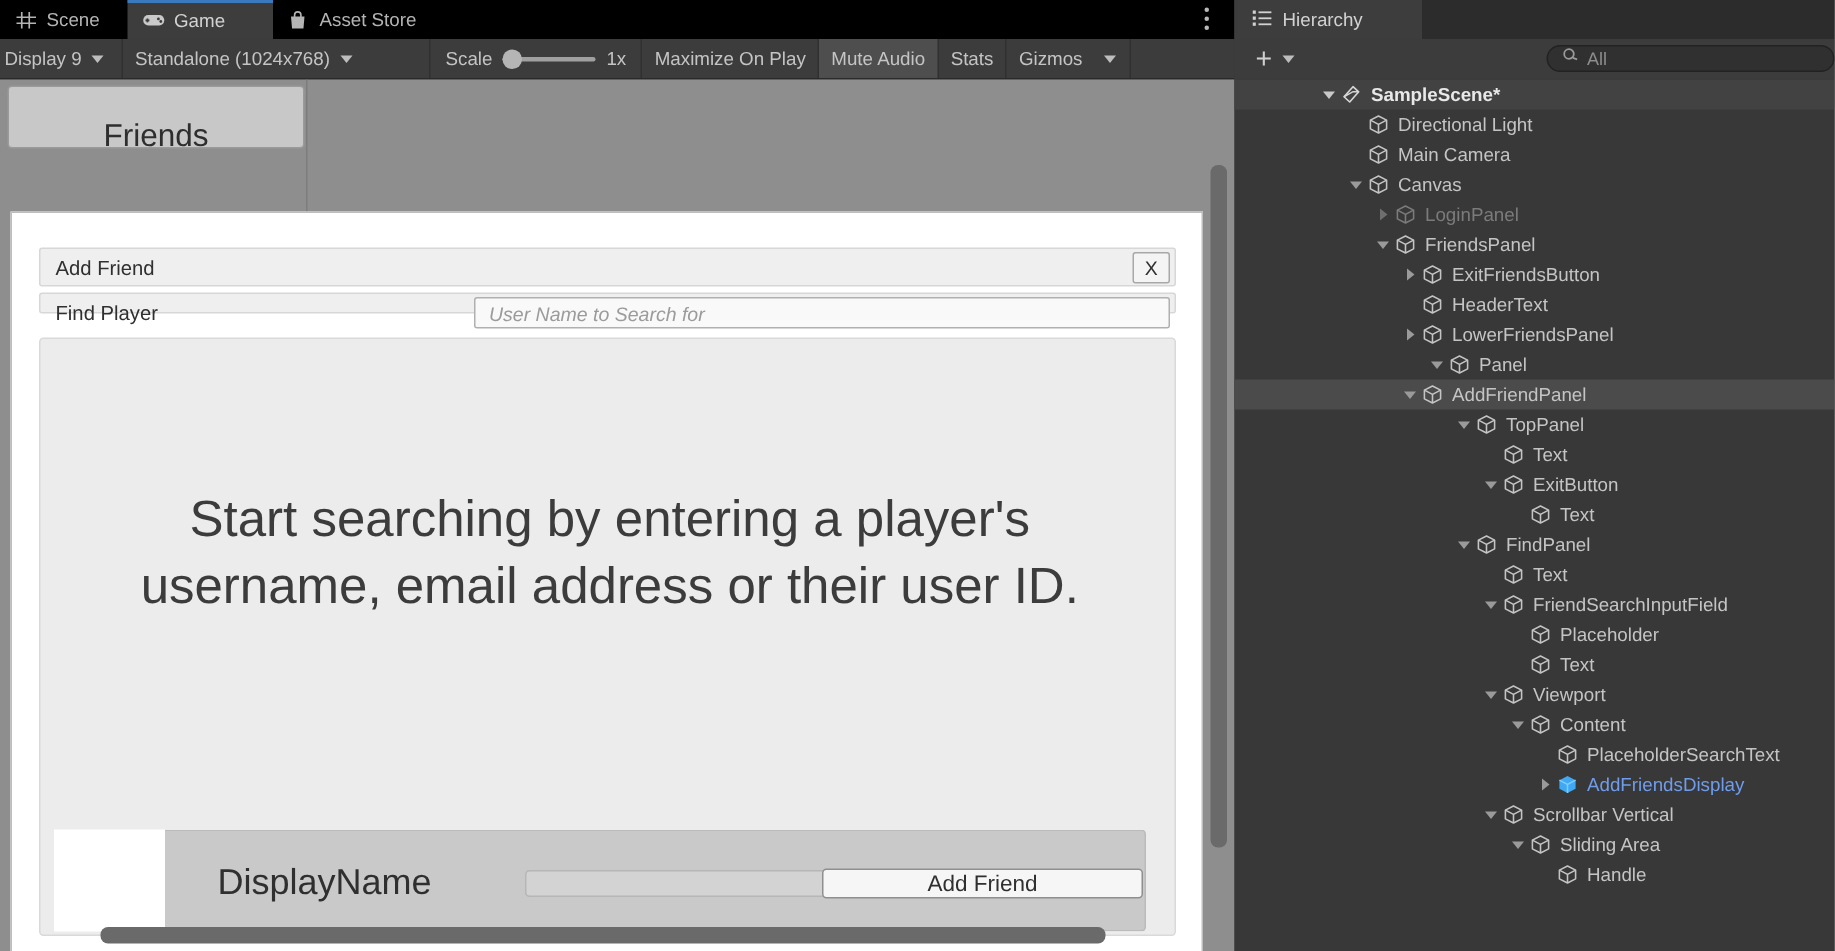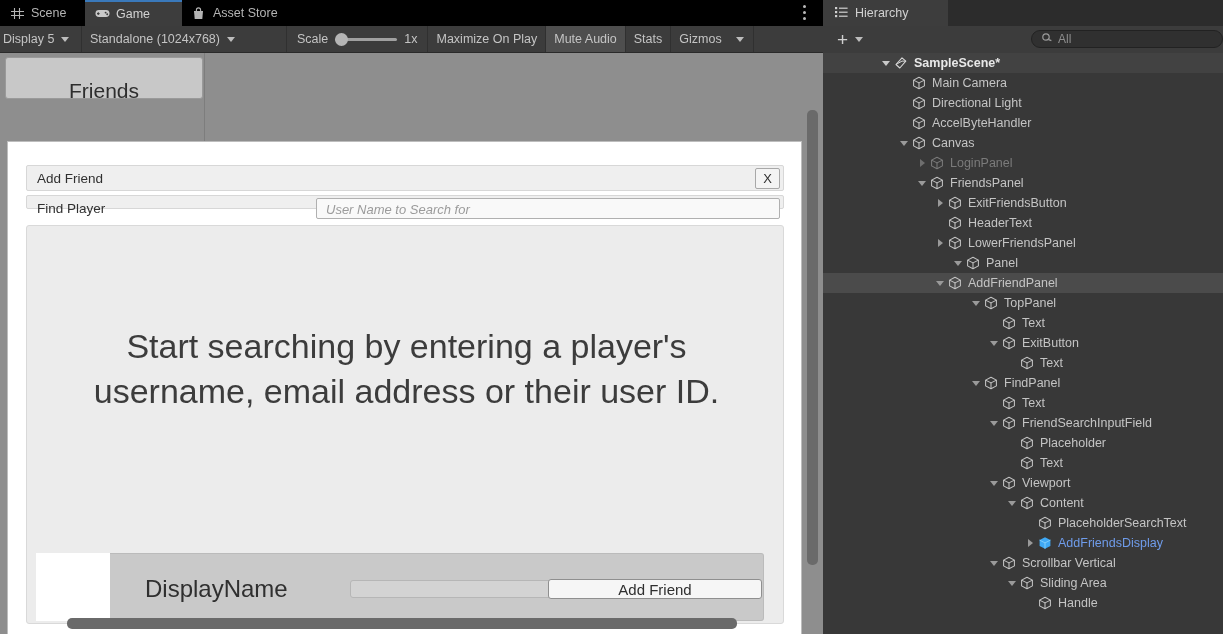--- a/index.html
+++ b/index.html
@@ -320,21 +320,21 @@
 
       <div class="kebab">
         <i></i>
           <i></i>
           <i></i>
       </div>
     </div>
 
     <div class="gv-toolbar">
       <div class="tb-btn" style="width:87px;margin-left:-5px;">
-        <span>Display 5</span>
+        <span>Display 9</span>
         <span class="caret-dn"></span>
       </div>
       <div class="tb-btn" style="width:205px;">
         <span>Standalone (1024x768)</span>
         <span class="caret-dn"></span>
       </div>
       <div class="scale-wrap">
         <span>Scale</span>
         <span class="slider-track">
           <span class="slider-knob"></span>
@@ -459,49 +459,35 @@
           <span class="twisty"></span>
           <span style="display: flex; align-items: center; flex: 0 0 auto;">
             <span class="cube-ico"><svg width="16" height="16" viewBox="0 0 16 16">
                 <g fill="none" stroke="#c4c4c4" stroke-width="1.05" stroke-linejoin="round">
                   <path d="M8 2.3 L13.4 5.1 L13.4 10.9 L8 13.7 L2.6 10.9 L2.6 5.1 Z"></path>
                   <path d="M2.6 5.1 L8 7.9 L13.4 5.1"></path>
                   <path d="M8 7.9 L8 13.7"></path>
                 </g>
               </svg></span>
           </span>
+          <span class="node-label">Directional Light</span>
+        </div>
+        <div class="node">
+          <span style="flex: 0 0 auto; height: 20px; width: 26px;"></span>
+          <span class="twisty"></span>
+          <span style="display: flex; align-items: center; flex: 0 0 auto;">
+            <span class="cube-ico"><svg width="16" height="16" viewBox="0 0 16 16">
+                <g fill="none" stroke="#c4c4c4" stroke-width="1.05" stroke-linejoin="round">
+                  <path d="M8 2.3 L13.4 5.1 L13.4 10.9 L8 13.7 L2.6 10.9 L2.6 5.1 Z"></path>
+                  <path d="M2.6 5.1 L8 7.9 L13.4 5.1"></path>
+                  <path d="M8 7.9 L8 13.7"></path>
+                </g>
+              </svg></span>
+          </span>
           <span class="node-label">Main Camera</span>
-        </div>
-        <div class="node">
-          <span style="flex: 0 0 auto; height: 20px; width: 26px;"></span>
-          <span class="twisty"></span>
-          <span style="display: flex; align-items: center; flex: 0 0 auto;">
-            <span class="cube-ico"><svg width="16" height="16" viewBox="0 0 16 16">
-                <g fill="none" stroke="#c4c4c4" stroke-width="1.05" stroke-linejoin="round">
-                  <path d="M8 2.3 L13.4 5.1 L13.4 10.9 L8 13.7 L2.6 10.9 L2.6 5.1 Z"></path>
-                  <path d="M2.6 5.1 L8 7.9 L13.4 5.1"></path>
-                  <path d="M8 7.9 L8 13.7"></path>
-                </g>
-              </svg></span>
-          </span>
-          <span class="node-label">Directional Light</span>
-        </div>
-        <div class="node">
-          <span style="flex: 0 0 auto; height: 20px; width: 26px;"></span>
-          <span class="twisty"></span>
-          <span style="display: flex; align-items: center; flex: 0 0 auto;">
-            <span class="cube-ico"><svg width="16" height="16" viewBox="0 0 16 16">
-                <g fill="none" stroke="#c4c4c4" stroke-width="1.05" stroke-linejoin="round">
-                  <path d="M8 2.3 L13.4 5.1 L13.4 10.9 L8 13.7 L2.6 10.9 L2.6 5.1 Z"></path>
-                  <path d="M2.6 5.1 L8 7.9 L13.4 5.1"></path>
-                  <path d="M8 7.9 L8 13.7"></path>
-                </g>
-              </svg></span>
-          </span>
-          <span class="node-label">AccelByteHandler</span>
         </div>
         <div class="node">
           <span style="flex: 0 0 auto; height: 20px; width: 26px;"></span>
           <span class="twisty open"></span>
           <span style="display: flex; align-items: center; flex: 0 0 auto;">
             <span class="cube-ico"><svg width="16" height="16" viewBox="0 0 16 16">
                 <g fill="none" stroke="#c4c4c4" stroke-width="1.05" stroke-linejoin="round">
                   <path d="M8 2.3 L13.4 5.1 L13.4 10.9 L8 13.7 L2.6 10.9 L2.6 5.1 Z"></path>
                   <path d="M2.6 5.1 L8 7.9 L13.4 5.1"></path>
                   <path d="M8 7.9 L8 13.7"></path>

